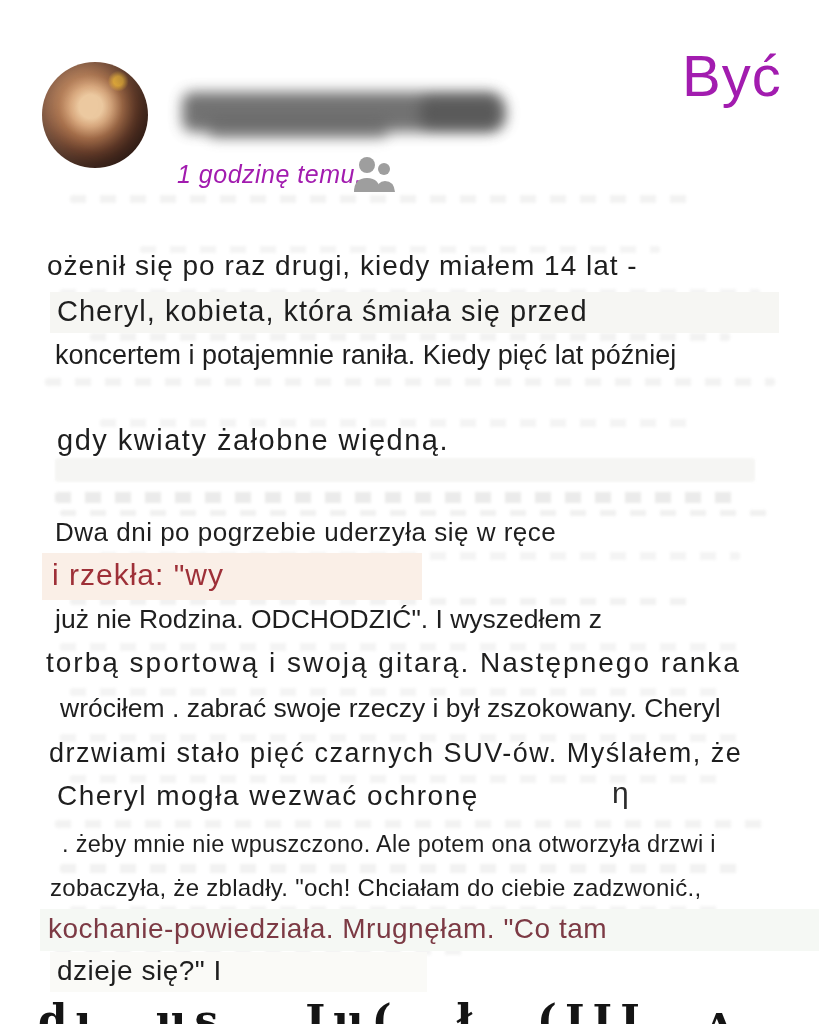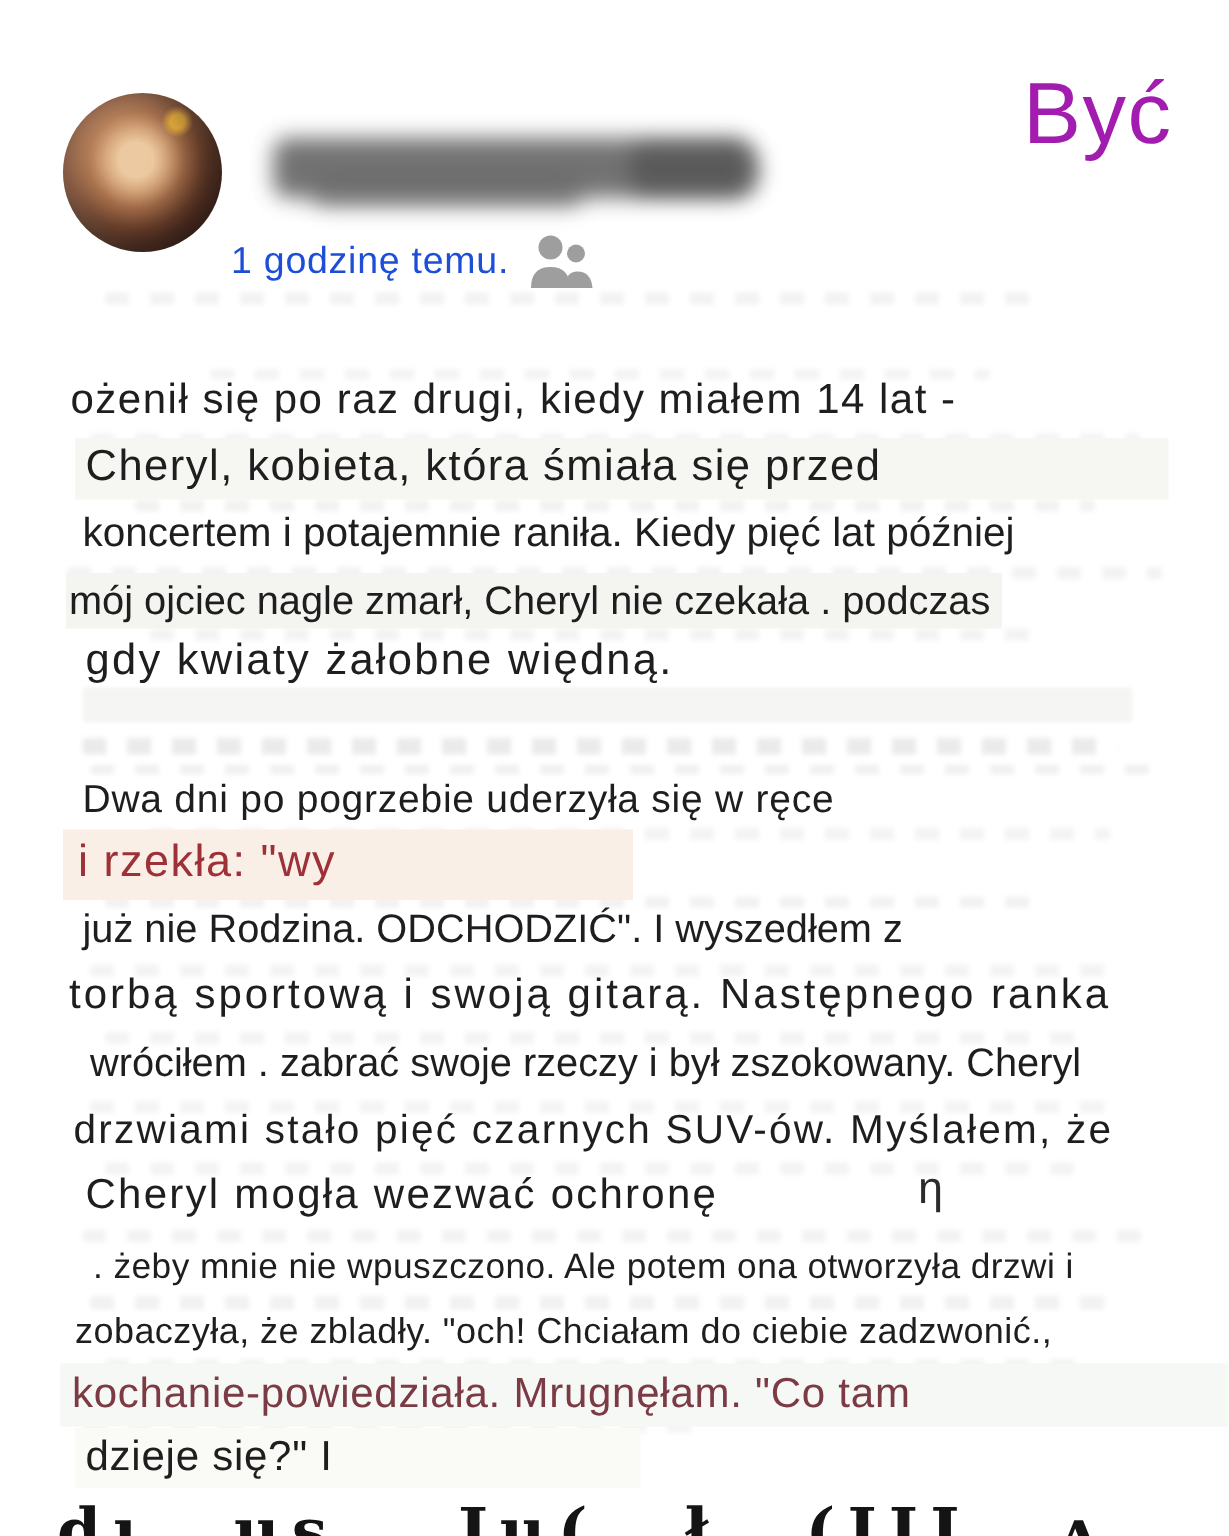--- a/index.html
+++ b/index.html
@@ -10,21 +10,21 @@
   
   .avatar{
     position:absolute;left:42px;top:62px;width:106px;height:106px;border-radius:50%;
     background:
       radial-gradient(circle at 72% 18%, rgba(250,190,60,.9) 0 4%, rgba(250,190,60,0) 9%),
       radial-gradient(circle at 46% 42%, #ecc9a0 0 14%, #d8a87e 24%, #a9714c 38%, #7a4a33 55%, #4a2e23 75%, #301f1a 100%),
       linear-gradient(100deg, #6b4632 0%, #3a261d 100%);
     box-shadow:inset -14px -10px 28px rgba(20,10,8,.55), inset 10px 8px 20px rgba(255,220,180,.25);
   }
   .username-blur{position:absolute;filter:blur(7px);background:#4f4f4f;border-radius:10px;opacity:.8;}
-  .timestamp{position:absolute;left:154px;top:160px;font-size:25px;color:#1d4ed8;letter-spacing:.5px;}
+  .timestamp{position:absolute;left:177px;top:160px;font-size:25px;color:#a21caf;letter-spacing:.5px;font-style:italic;}
   .friends-icon{position:absolute;left:352px;top:156px;}
   .post-title{position:absolute;left:682px;top:42px;font-size:58px;color:#a21caf;letter-spacing:1px;}
   
   .tl{position:absolute;white-space:nowrap;color:#1e1e1e;line-height:1.15;}
   .red1{color:var(--red1);}
   .red2{color:var(--red2);}
   
   .smudge{
     position:absolute;
     background:repeating-linear-gradient(90deg, rgba(140,140,138,.22) 0 16px, rgba(255,255,255,0) 16px 30px);
@@ -83,21 +83,20 @@
   <div class="smudge" style="left:60px;top:734px;width:690px;height:8px;opacity:.45;"></div>
   <div class="smudge" style="left:70px;top:775px;width:660px;height:8px;opacity:.45;"></div>
   <div class="smudge" style="left:55px;top:820px;width:710px;height:8px;opacity:.5;"></div>
   <div class="smudge" style="left:60px;top:864px;width:690px;height:9px;opacity:.55;"></div>
   <div class="smudge" style="left:70px;top:906px;width:660px;height:7px;opacity:.45;"></div>
   <div class="smudge" style="left:55px;top:948px;width:420px;height:7px;opacity:.45;"></div>
 
   <div class="tl" style="left:47px;top:250px;font-size:28px;letter-spacing:1px;">ożenił się po raz drugi, kiedy miałem 14 lat -</div>
   <div class="tl" style="left:50px;top:292px;font-size:29px;letter-spacing:1px;background:#f6f6f3;padding:3px 10px 5px 7px;width:712px;">Cheryl, kobieta, która śmiała się przed</div>
   <div class="tl" style="left:55px;top:340px;font-size:27px;">koncertem i potajemnie raniła. Kiedy pięć lat później</div>
-  <div class="tl" style="left:44px;top:382px;font-size:26.5px;background:#f4f4f1;padding:3px 8px 4px 2px;">mój ojciec nagle zmarł, Cheryl nie czekała . podczas</div>
   <div class="tl" style="left:57px;top:424px;font-size:29px;letter-spacing:1.5px;">gdy kwiaty żałobne więdną.</div>
   <div class="tl" style="left:55px;top:518px;font-size:26px;letter-spacing:.5px;">Dwa dni po pogrzebie uderzyła się w ręce</div>
   <div class="tl red1" style="left:42px;top:553px;font-size:30px;letter-spacing:1px;background:#faefe7;padding:5px 10px 7px 10px;width:360px;">i rzekła: "wy</div>
   <div class="tl" style="left:55px;top:604px;font-size:26.5px;">już nie Rodzina. ODCHODZIĆ". I wyszedłem z</div>
   <div class="tl" style="left:46px;top:647px;font-size:28px;letter-spacing:2px;">torbą sportową i swoją gitarą. Następnego ranka</div>
   <div class="tl" style="left:60px;top:693px;font-size:26.5px;">wróciłem . zabrać swoje rzeczy i był zszokowany. Cheryl</div>
   <div class="tl" style="left:49px;top:738px;font-size:27px;letter-spacing:1.5px;">drzwiami stało pięć czarnych SUV-ów. Myślałem, że</div>
   <div class="tl" style="left:57px;top:780px;font-size:28px;letter-spacing:1.5px;">Cheryl mogła wezwać ochronę</div>
   <div class="tl" style="left:612px;top:776px;font-size:30px;color:#2b2b2b;">ƞ</div>
   <div class="tl" style="left:62px;top:831px;font-size:23.5px;letter-spacing:.3px;">. żeby mnie nie wpuszczono. Ale potem ona otworzyła drzwi i</div>

